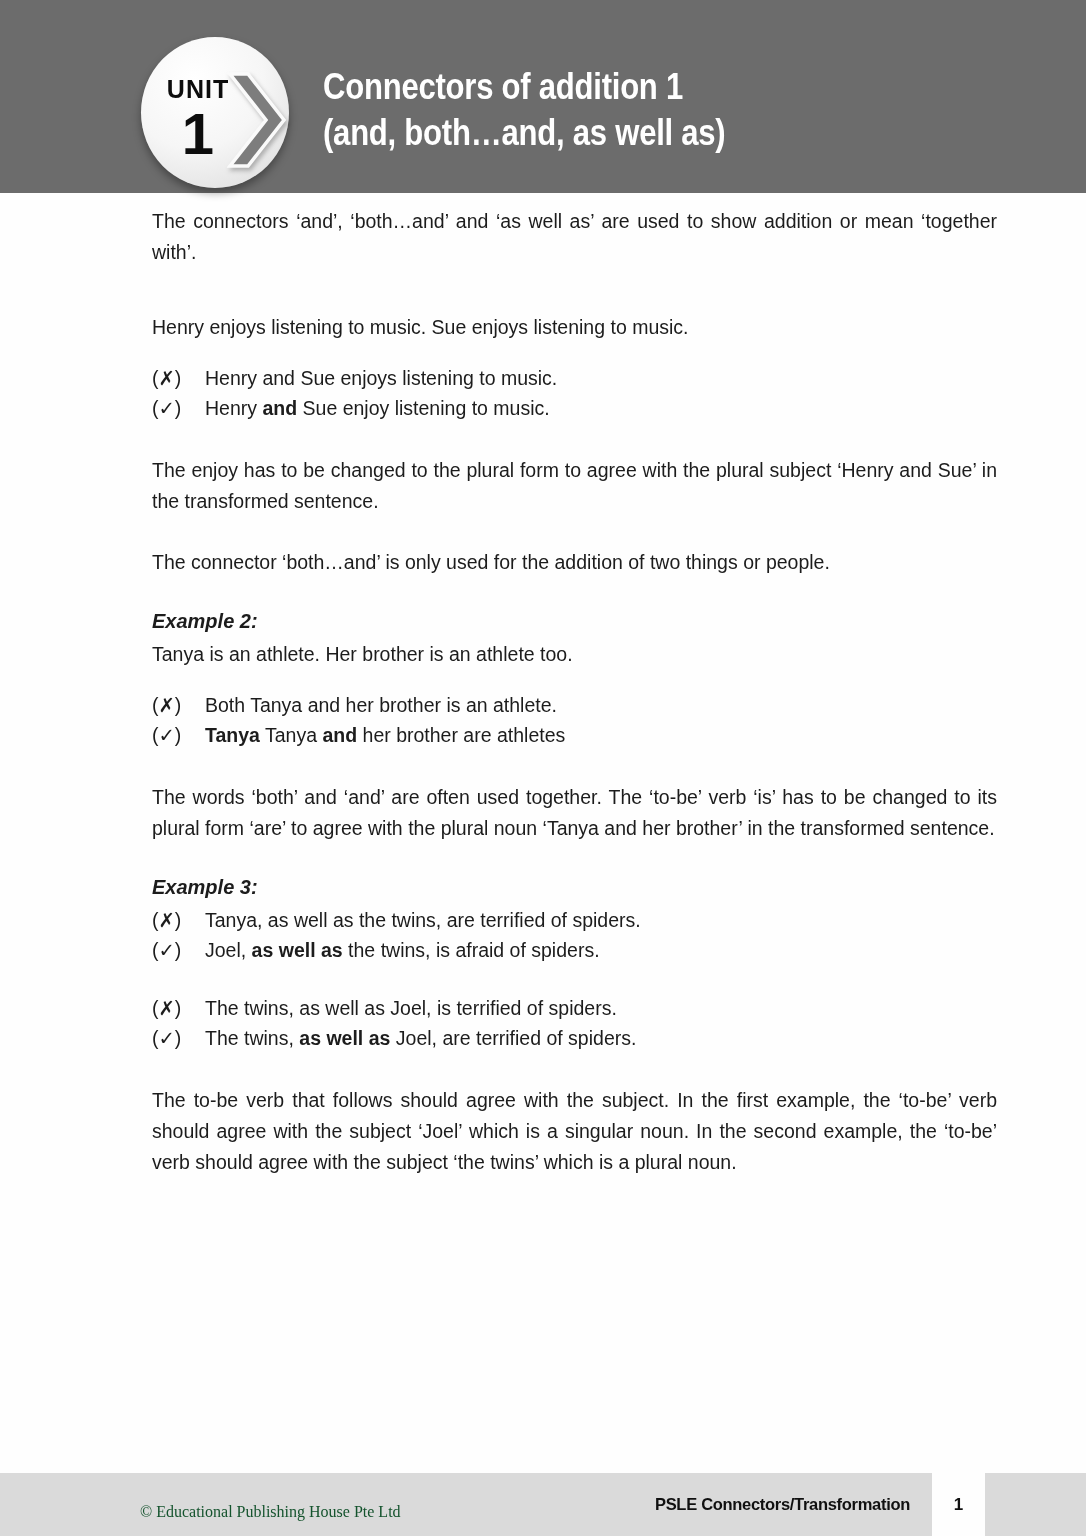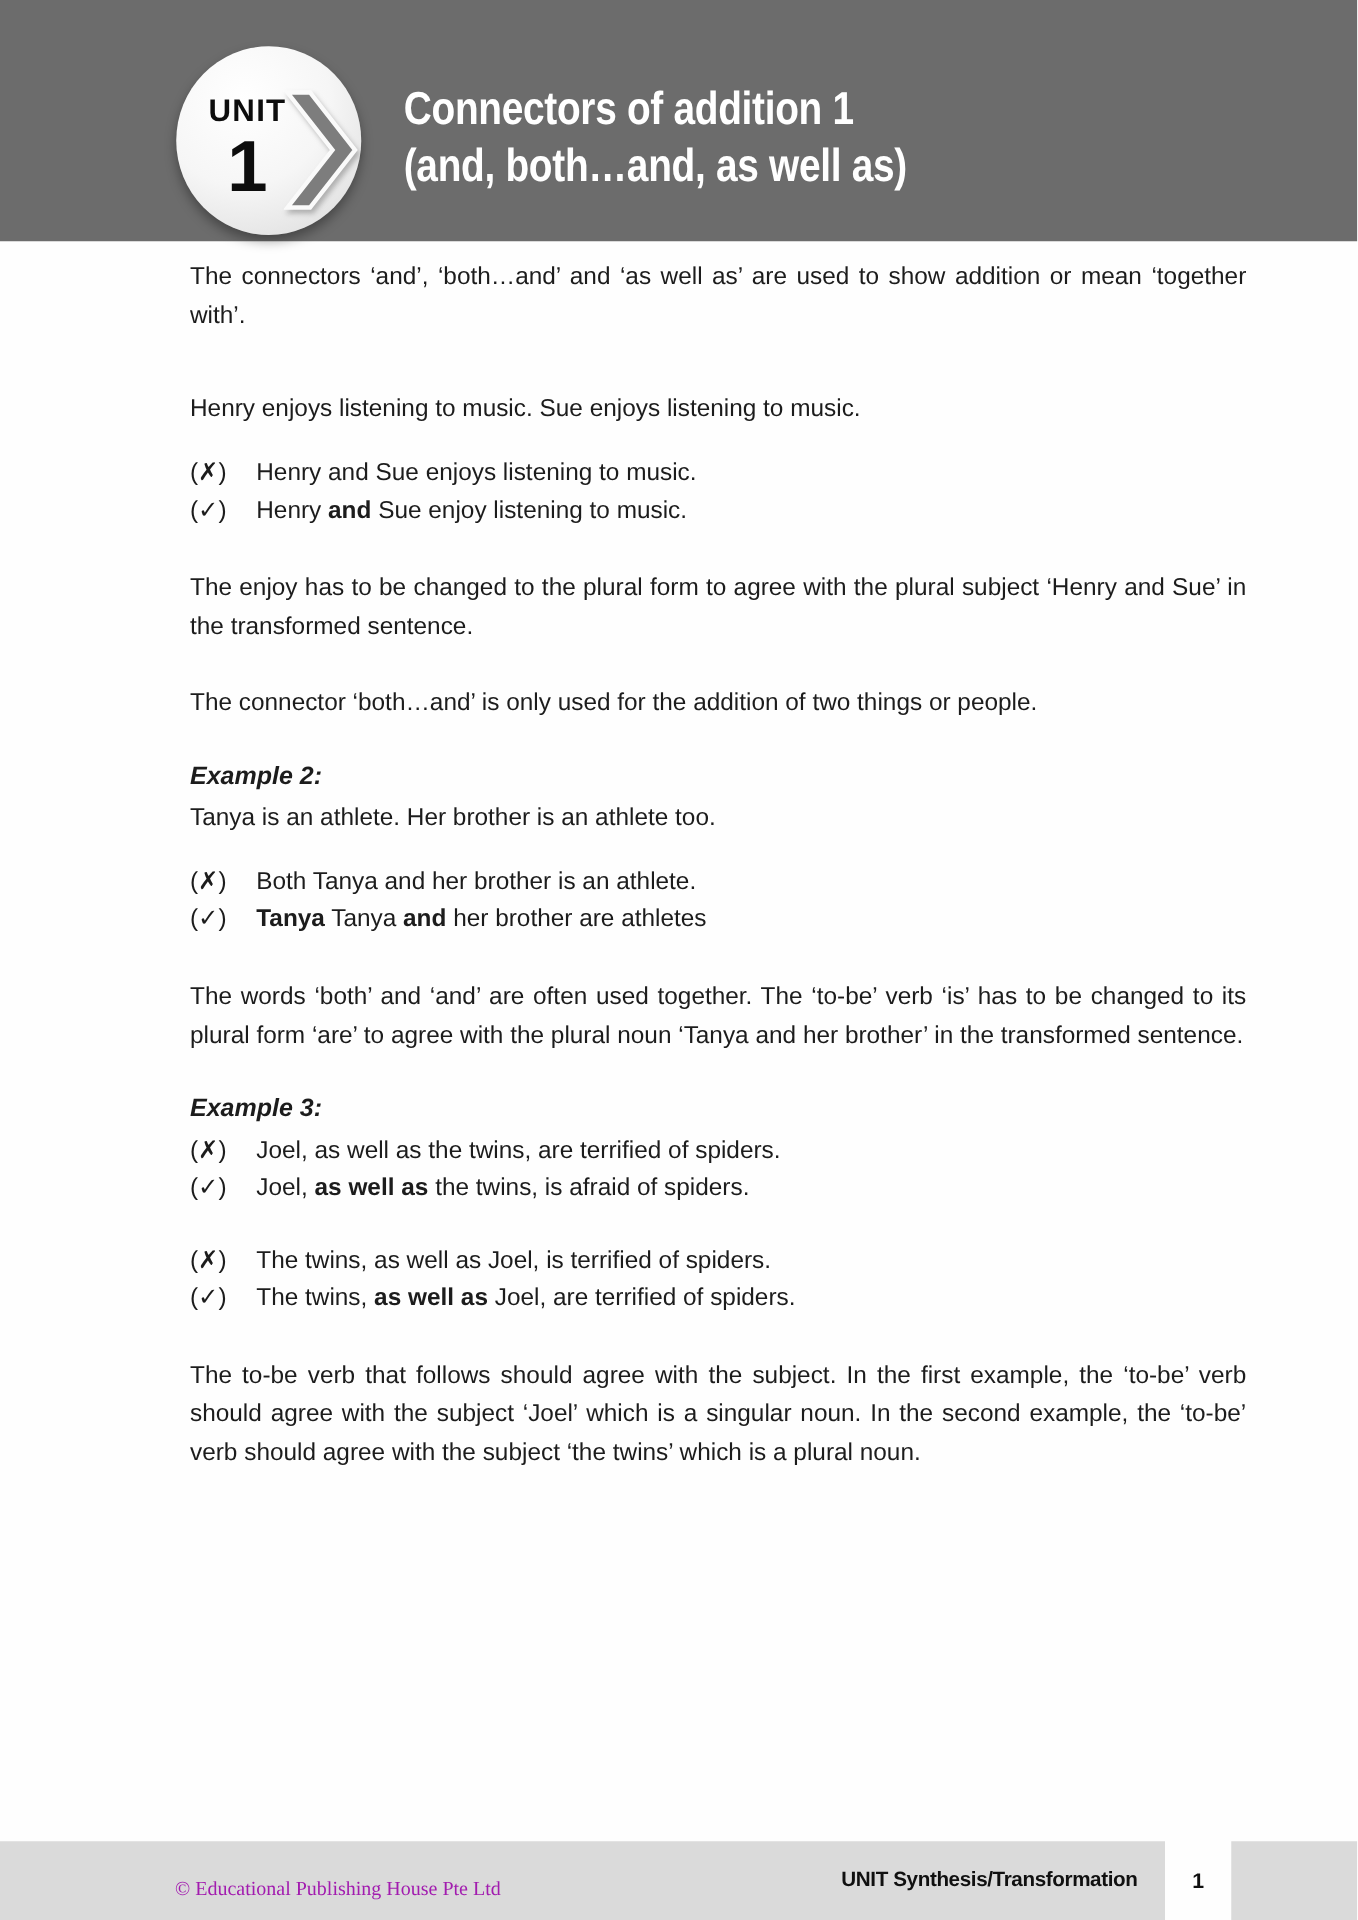--- a/index.html
+++ b/index.html
@@ -105,21 +105,21 @@
     left: 0; top: 0;
     width: 932px; height: 63px;
     background: #dadada;
     display: flex;
     align-items: center;
   }
   .copyright {
     margin-left: 140px;
     font-family: "Liberation Serif", "DejaVu Serif", serif;
     font-size: 16px;
-    color: #a21caf;
+    color: #14532d;
     margin-top: 14px;
   }
   .series-title {
     margin-left: auto;
     margin-right: 22px;
     font-weight: 700;
     font-size: 16.5px;
     letter-spacing: -0.3px;
     color: #101010;
   }
@@ -195,21 +195,21 @@
         <span class="mark">(✓)</span>
         <span><span style="font-weight: 700;">Tanya</span><span> Tanya </span><span style="font-weight: 700;">and</span><span> her brother are athletes</span></span>
       </div>
     </div>
     <p class="para note-last">The words ‘both’ and ‘and’ are often used together. The ‘to-be’ verb ‘is’ has to be changed to its plural form ‘are’ to agree with the plural noun ‘Tanya and her brother’ in the transformed sentence.</p>
 
     <div class="example-heading">Example 3:</div>
     <div class="mark-rows">
       <div class="mark-row">
         <span class="mark">(✗)</span>
-        <span><span>Joel, as well as the twins, are terrified of spiders.</span></span>
+        <span><span>Tanya, as well as the twins, are terrified of spiders.</span></span>
       </div>
       <div class="mark-row">
         <span class="mark">(✓)</span>
         <span><span>Joel, </span><span style="font-weight: 700;">as well as</span><span> the twins, is afraid of spiders.</span></span>
       </div>
       <div class="mark-row group-gap">
         <span class="mark">(✗)</span>
         <span><span>The twins, as well as Joel, is terrified of spiders.</span></span>
       </div>
       <div class="mark-row">
@@ -217,19 +217,19 @@
         <span><span>The twins, </span><span style="font-weight: 700;">as well as</span><span> Joel, are terrified of spiders.</span></span>
       </div>
     </div>
     <p class="para">The to-be verb that follows should agree with the subject. In the first example, the ‘to-be’ verb should agree with the subject ‘Joel’ which is a singular noun. In the second example, the ‘to-be’ verb should agree with the subject ‘the twins’ which is a plural noun.</p>
 
   </div>
 
   <div class="footer">
     <div class="footer-left-band">
       <span class="copyright">© Educational Publishing House Pte Ltd</span>
-      <span class="series-title">UNIT Synthesis/Transformation</span>
+      <span class="series-title">PSLE Connectors/Transformation</span>
     </div>
     <div class="page-number-cell">1</div>
     <div class="footer-right-band"></div>
   </div>
 
 </div>
 
 </body></html>

